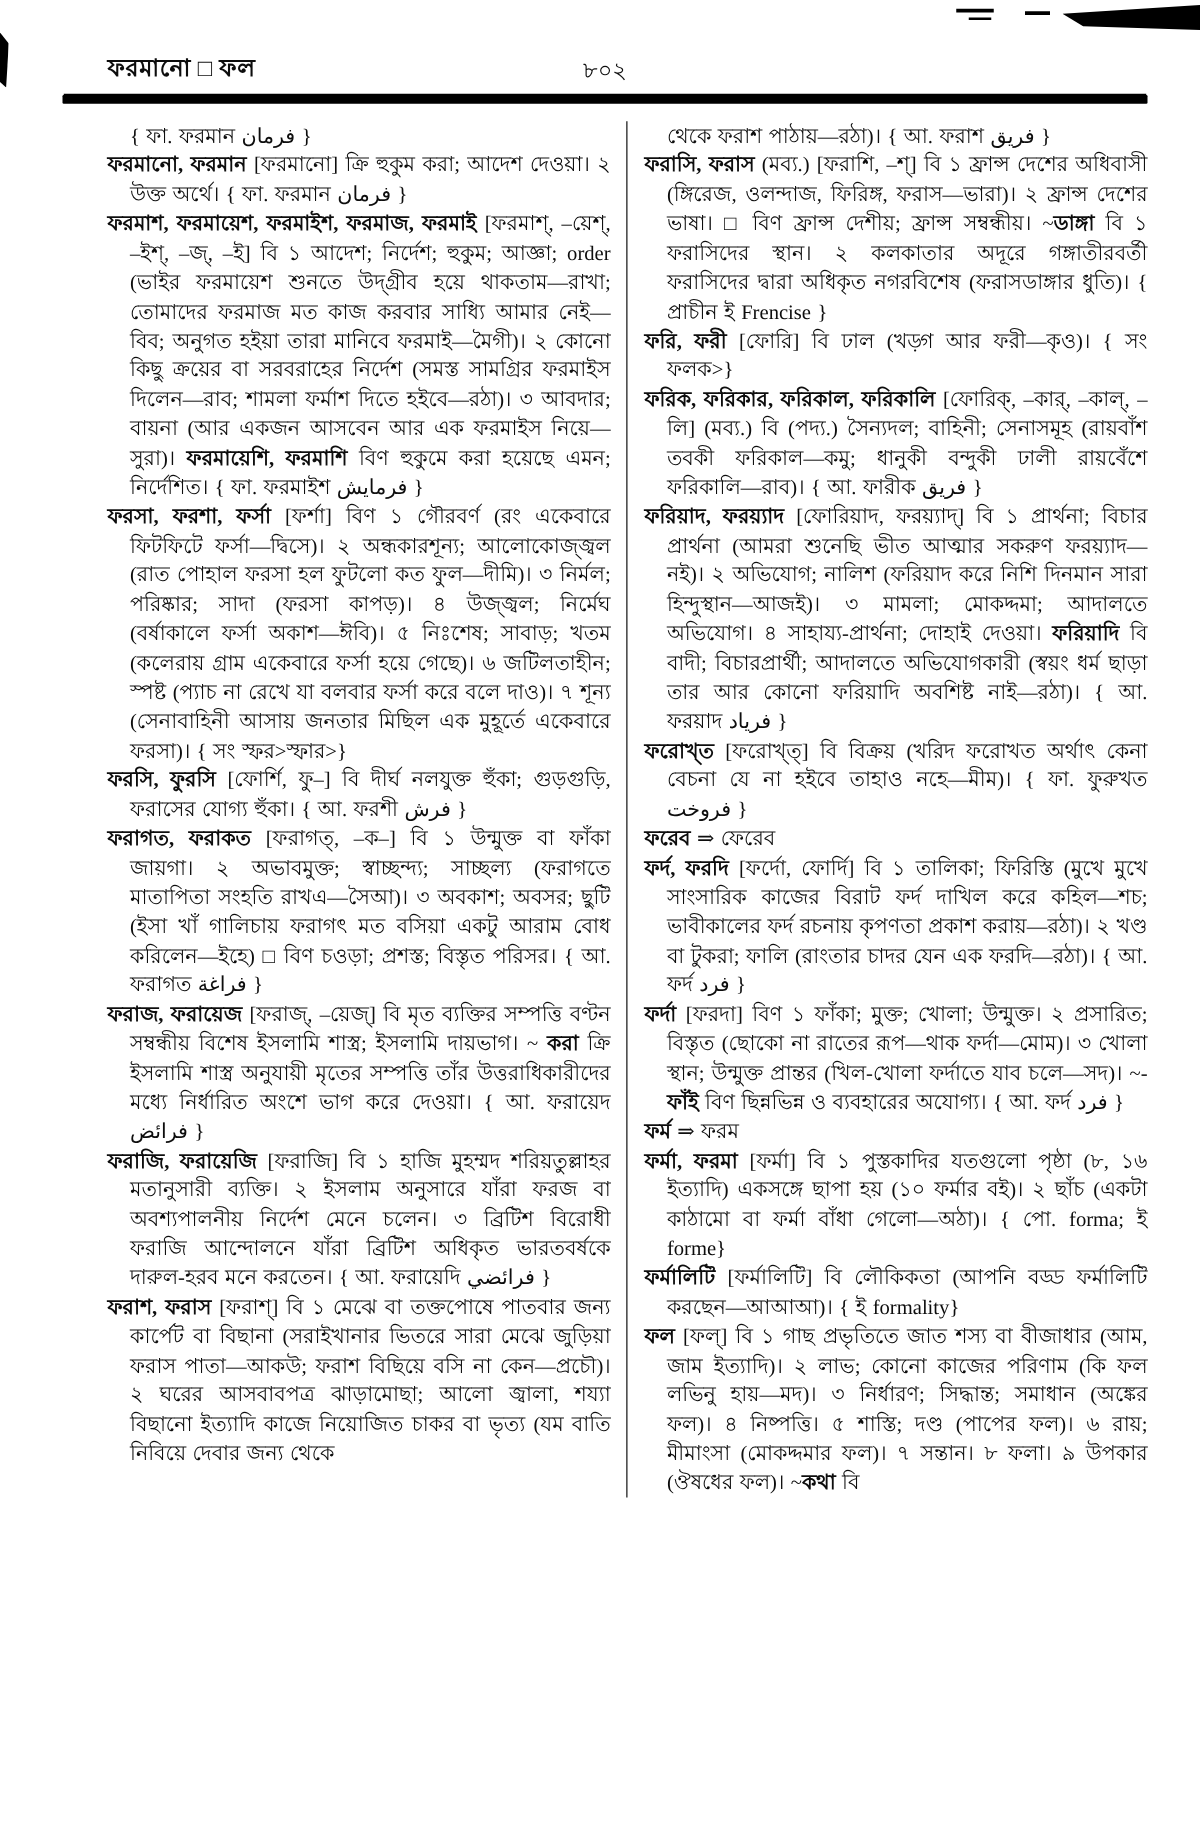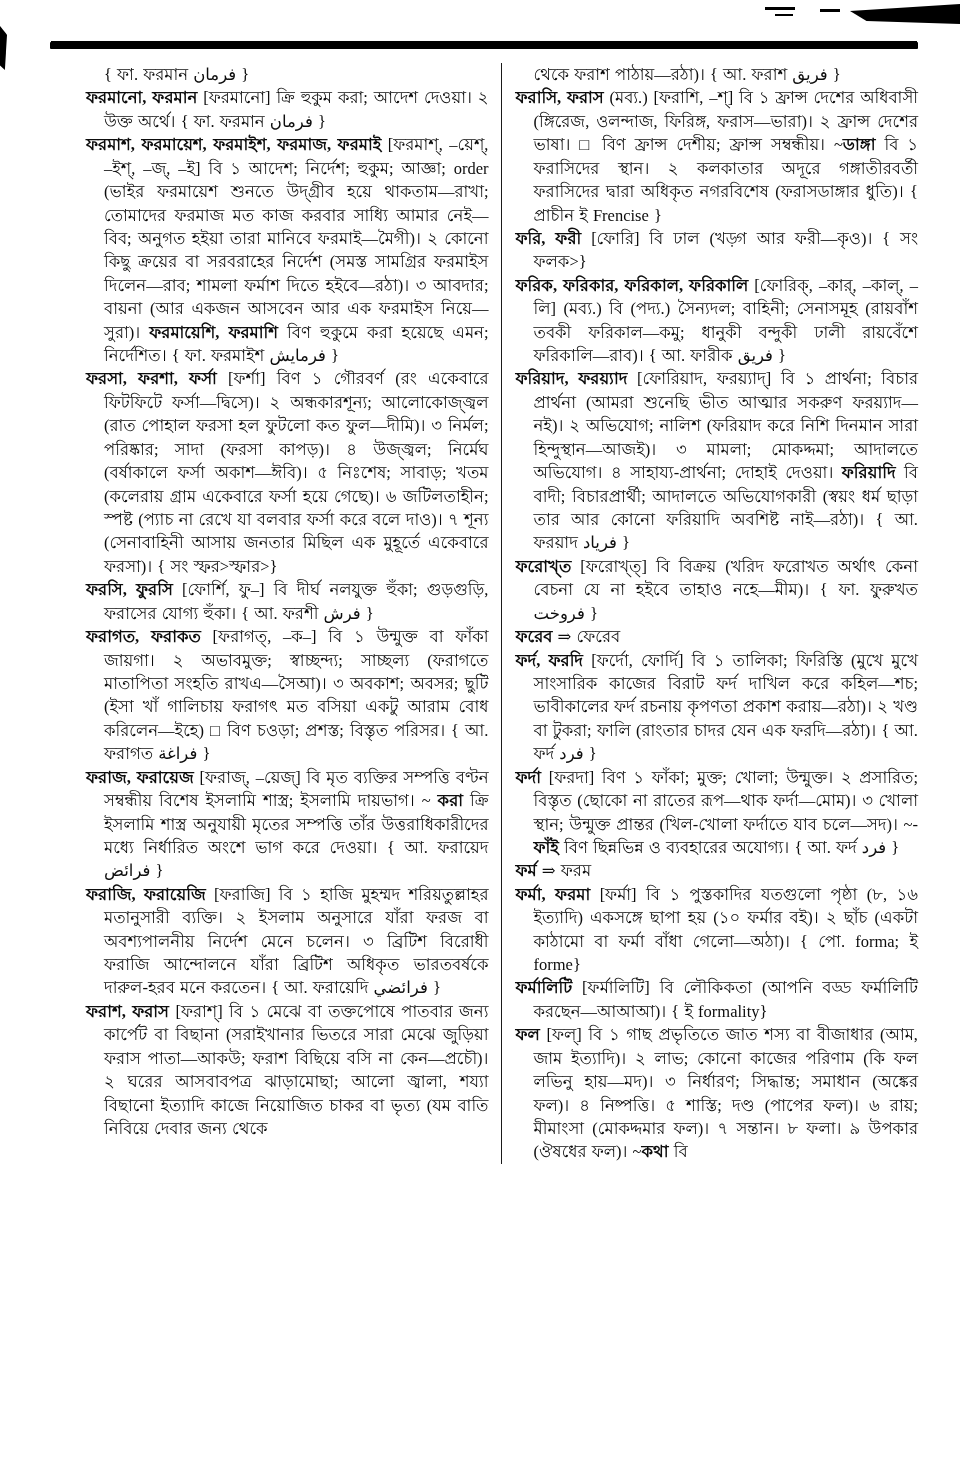--- a/index.html
+++ b/index.html
@@ -69,20 +69,24 @@
   }
 </style>
 </head>
 <body>
 
 <div class="smudge-tr"></div>
 <div class="smudge-dashes"></div>
 <div class="smudge-left"></div>
 
 <div class="page">
+  <div class="hdr">
+    <span class="guide">ফরমানো □ ফল</span>
+    <span class="pageno">৮০২</span>
+  </div>
   <div class="rule"></div>
   <div class="cols">
     <div class="col col-left">
         <p class="entry cont"><span>{ ফা. ফরমান فرمان }</span></p>
         <p class="entry"><span class="hw">ফরমানো, ফরমান</span><span> [ফরমানো] ক্রি হুকুম করা; আদেশ দেওয়া। ২ উক্ত অর্থে। { ফা. ফরমান فرمان }</span></p>
         <p class="entry"><span class="hw">ফরমাশ, ফরমায়েশ, ফরমাইশ, ফরমাজ, ফরমাই</span><span> [ফরমাশ্, –য়েশ্, –ইশ্, –জ্, –ই] বি ১ আদেশ; নির্দেশ; হুকুম; আজ্ঞা; order (ভাইর ফরমায়েশ শুনতে উদ্‌গ্রীব হয়ে থাকতাম—রাখা; তোমাদের ফরমাজ মত কাজ করবার সাধ্যি আমার নেই—বিব; অনুগত হইয়া তারা মানিবে ফরমাই—মৈগী)। ২ কোনো কিছু ক্রয়ের বা সরবরাহের নির্দেশ (সমস্ত সামগ্রির ফরমাইস দিলেন—রাব; শামলা ফর্মাশ দিতে হইবে—রঠা)। ৩ আবদার; বায়না (আর একজন আসবেন আর এক ফরমাইস নিয়ে—সুরা)। </span><span class="hw">ফরমায়েশি, ফরমাশি</span><span> বিণ হুকুমে করা হয়েছে এমন; নির্দেশিত। { ফা. ফরমাইশ فرمايش }</span></p>
         <p class="entry"><span class="hw">ফরসা, ফরশা, ফর্সা</span><span> [ফর্শা] বিণ ১ গৌরবর্ণ (রং একেবারে ফিটফিটে ফর্সা—দ্বিসে)। ২ অন্ধকারশূন্য; আলোকোজ্জ্বল (রাত পোহাল ফরসা হল ফুটলো কত ফুল—দীমি)। ৩ নির্মল; পরিষ্কার; সাদা (ফরসা কাপড়)। ৪ উজ্জ্বল; নির্মেঘ (বর্ষাকালে ফর্সা অকাশ—ঈবি)। ৫ নিঃশেষ; সাবাড়; খতম (কলেরায় গ্রাম একেবারে ফর্সা হয়ে গেছে)। ৬ জটিলতাহীন; স্পষ্ট (প্যাচ না রেখে যা বলবার ফর্সা করে বলে দাও)। ৭ শূন্য (সেনাবাহিনী আসায় জনতার মিছিল এক মুহূর্তে একেবারে ফরসা)। { সং স্ফর&gt;স্ফার&gt;}</span></p>
         <p class="entry"><span class="hw">ফরসি, ফুরসি</span><span> [ফোর্শি, ফু–] বি দীর্ঘ নলযুক্ত হুঁকা; গুড়গুড়ি, ফরাসের যোগ্য হুঁকা। { আ. ফরশী فرش }</span></p>
         <p class="entry"><span class="hw">ফরাগত, ফরাকত</span><span> [ফরাগত্, –ক–] বি ১ উন্মুক্ত বা ফাঁকা জায়গা। ২ অভাবমুক্ত; স্বাচ্ছন্দ্য; সাচ্ছল্য (ফরাগতে মাতাপিতা সংহতি রাখএ—সৈআ)। ৩ অবকাশ; অবসর; ছুটি (ইসা খাঁ গালিচায় ফরাগৎ মত বসিয়া একটু আরাম বোধ করিলেন—ইহে) □ বিণ চওড়া; প্রশস্ত; বিস্তৃত পরিসর। { আ. ফরাগত فراغة }</span></p>
         <p class="entry"><span class="hw">ফরাজ, ফরায়েজ</span><span> [ফরাজ্, –য়েজ্] বি মৃত ব্যক্তির সম্পত্তি বণ্টন সম্বন্ধীয় বিশেষ ইসলামি শাস্ত্র; ইসলামি দায়ভাগ। ~ </span><span class="hw">করা</span><span> ক্রি ইসলামি শাস্ত্র অনুযায়ী মৃতের সম্পত্তি তাঁর উত্তরাধিকারীদের মধ্যে নির্ধারিত অংশে ভাগ করে দেওয়া। { আ. ফরায়েদ فرائض }</span></p>

